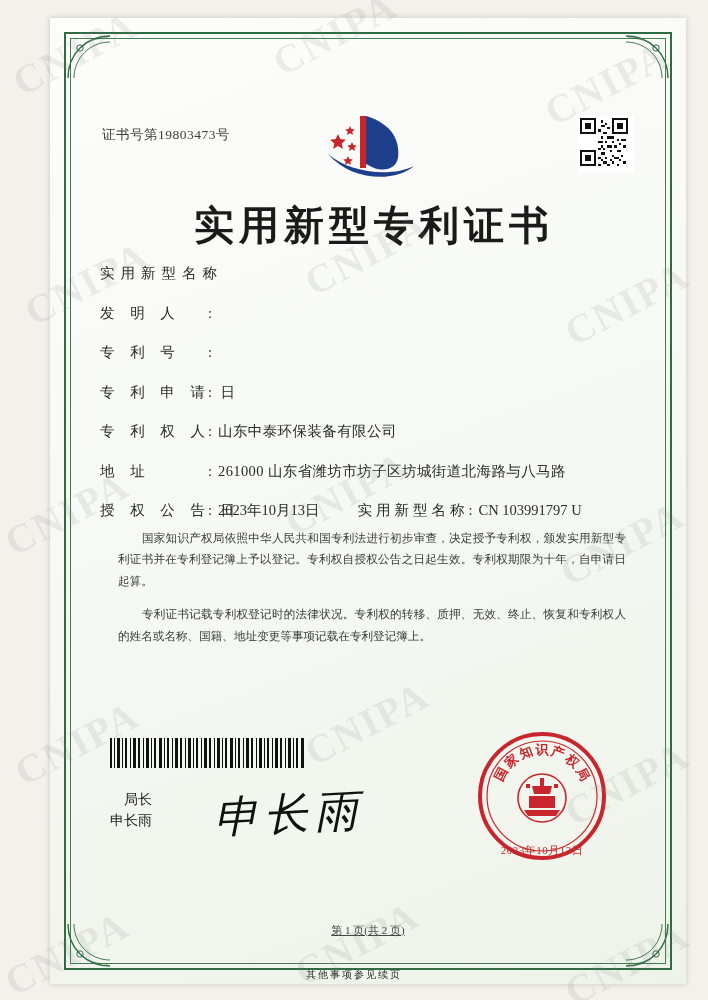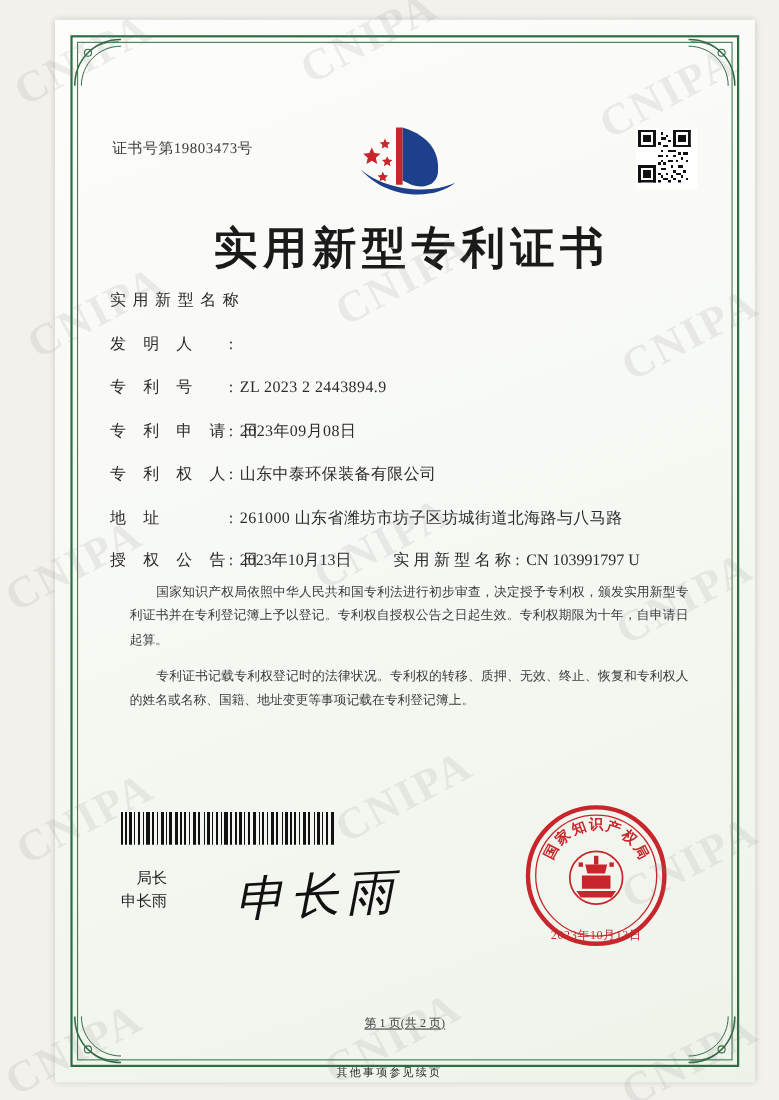--- a/index.html
+++ b/index.html
@@ -401,27 +401,25 @@
       </div>
 
       <div class="field-row">
         <span class="f-label">发 明 人</span>
         <span class="f-sep">:</span>
       </div>
 
       <div class="field-row">
         <span class="f-label">专 利 号</span>
         <span class="f-sep">:</span>
-        <span class="f-value">ZL 2023 2 2443894.9</span>
       </div>
 
       <div class="field-row">
         <span class="f-label">专 利 申 请 日</span>
         <span class="f-sep">:</span>
-        <span class="f-value">2023年09月08日</span>
       </div>
 
       <div class="field-row">
         <span class="f-label">专 利 权 人</span>
         <span class="f-sep">:</span>
         <span class="f-value">山东中泰环保装备有限公司</span>
       </div>
 
       <div class="field-row">
         <span class="f-label">地 址</span>

